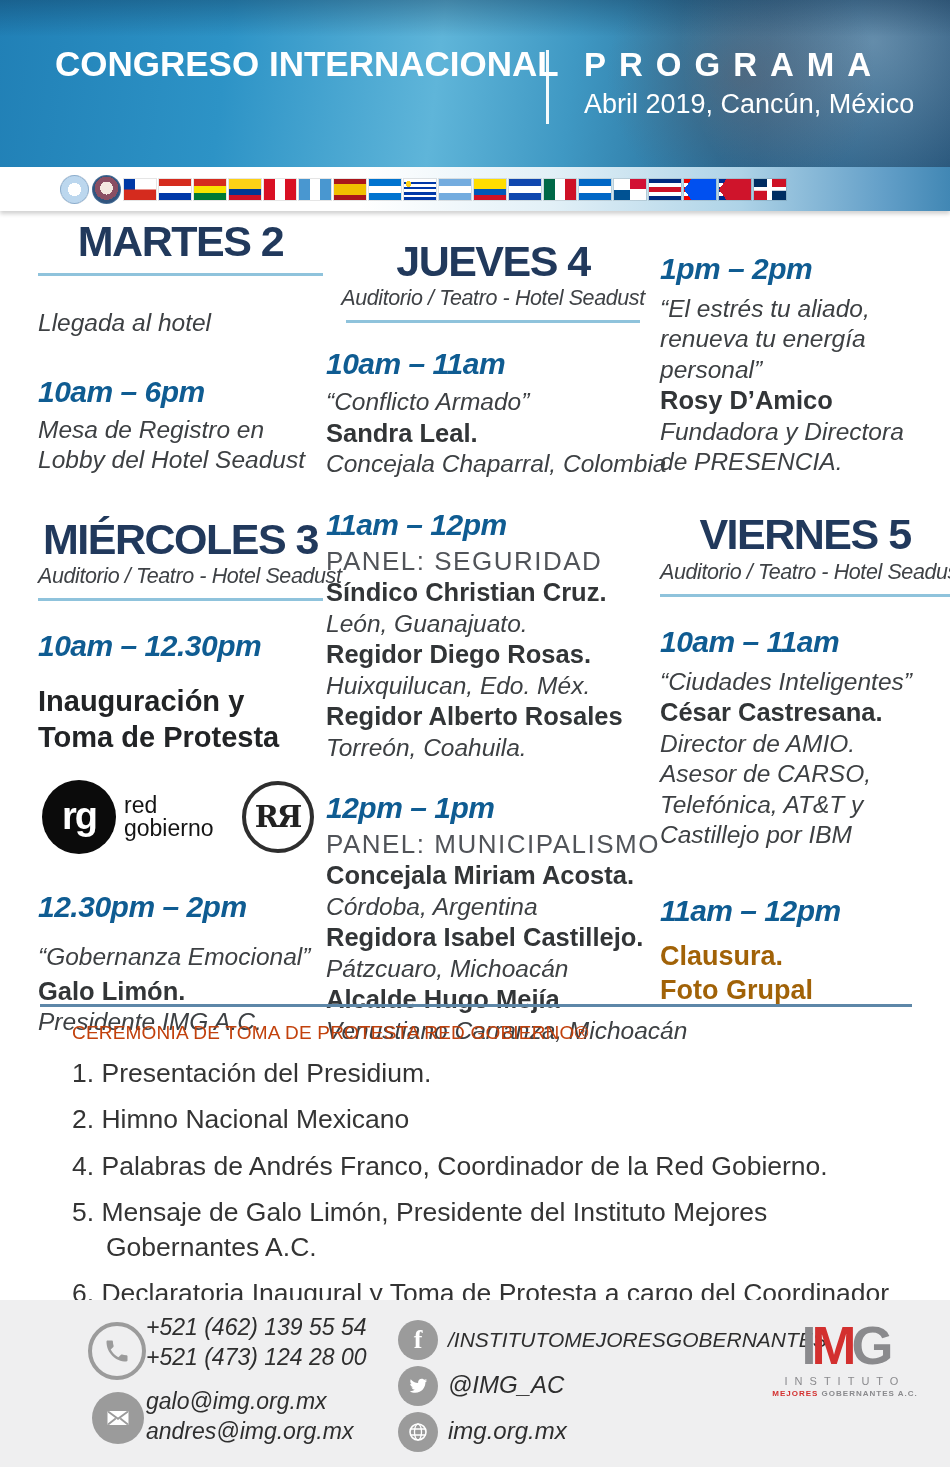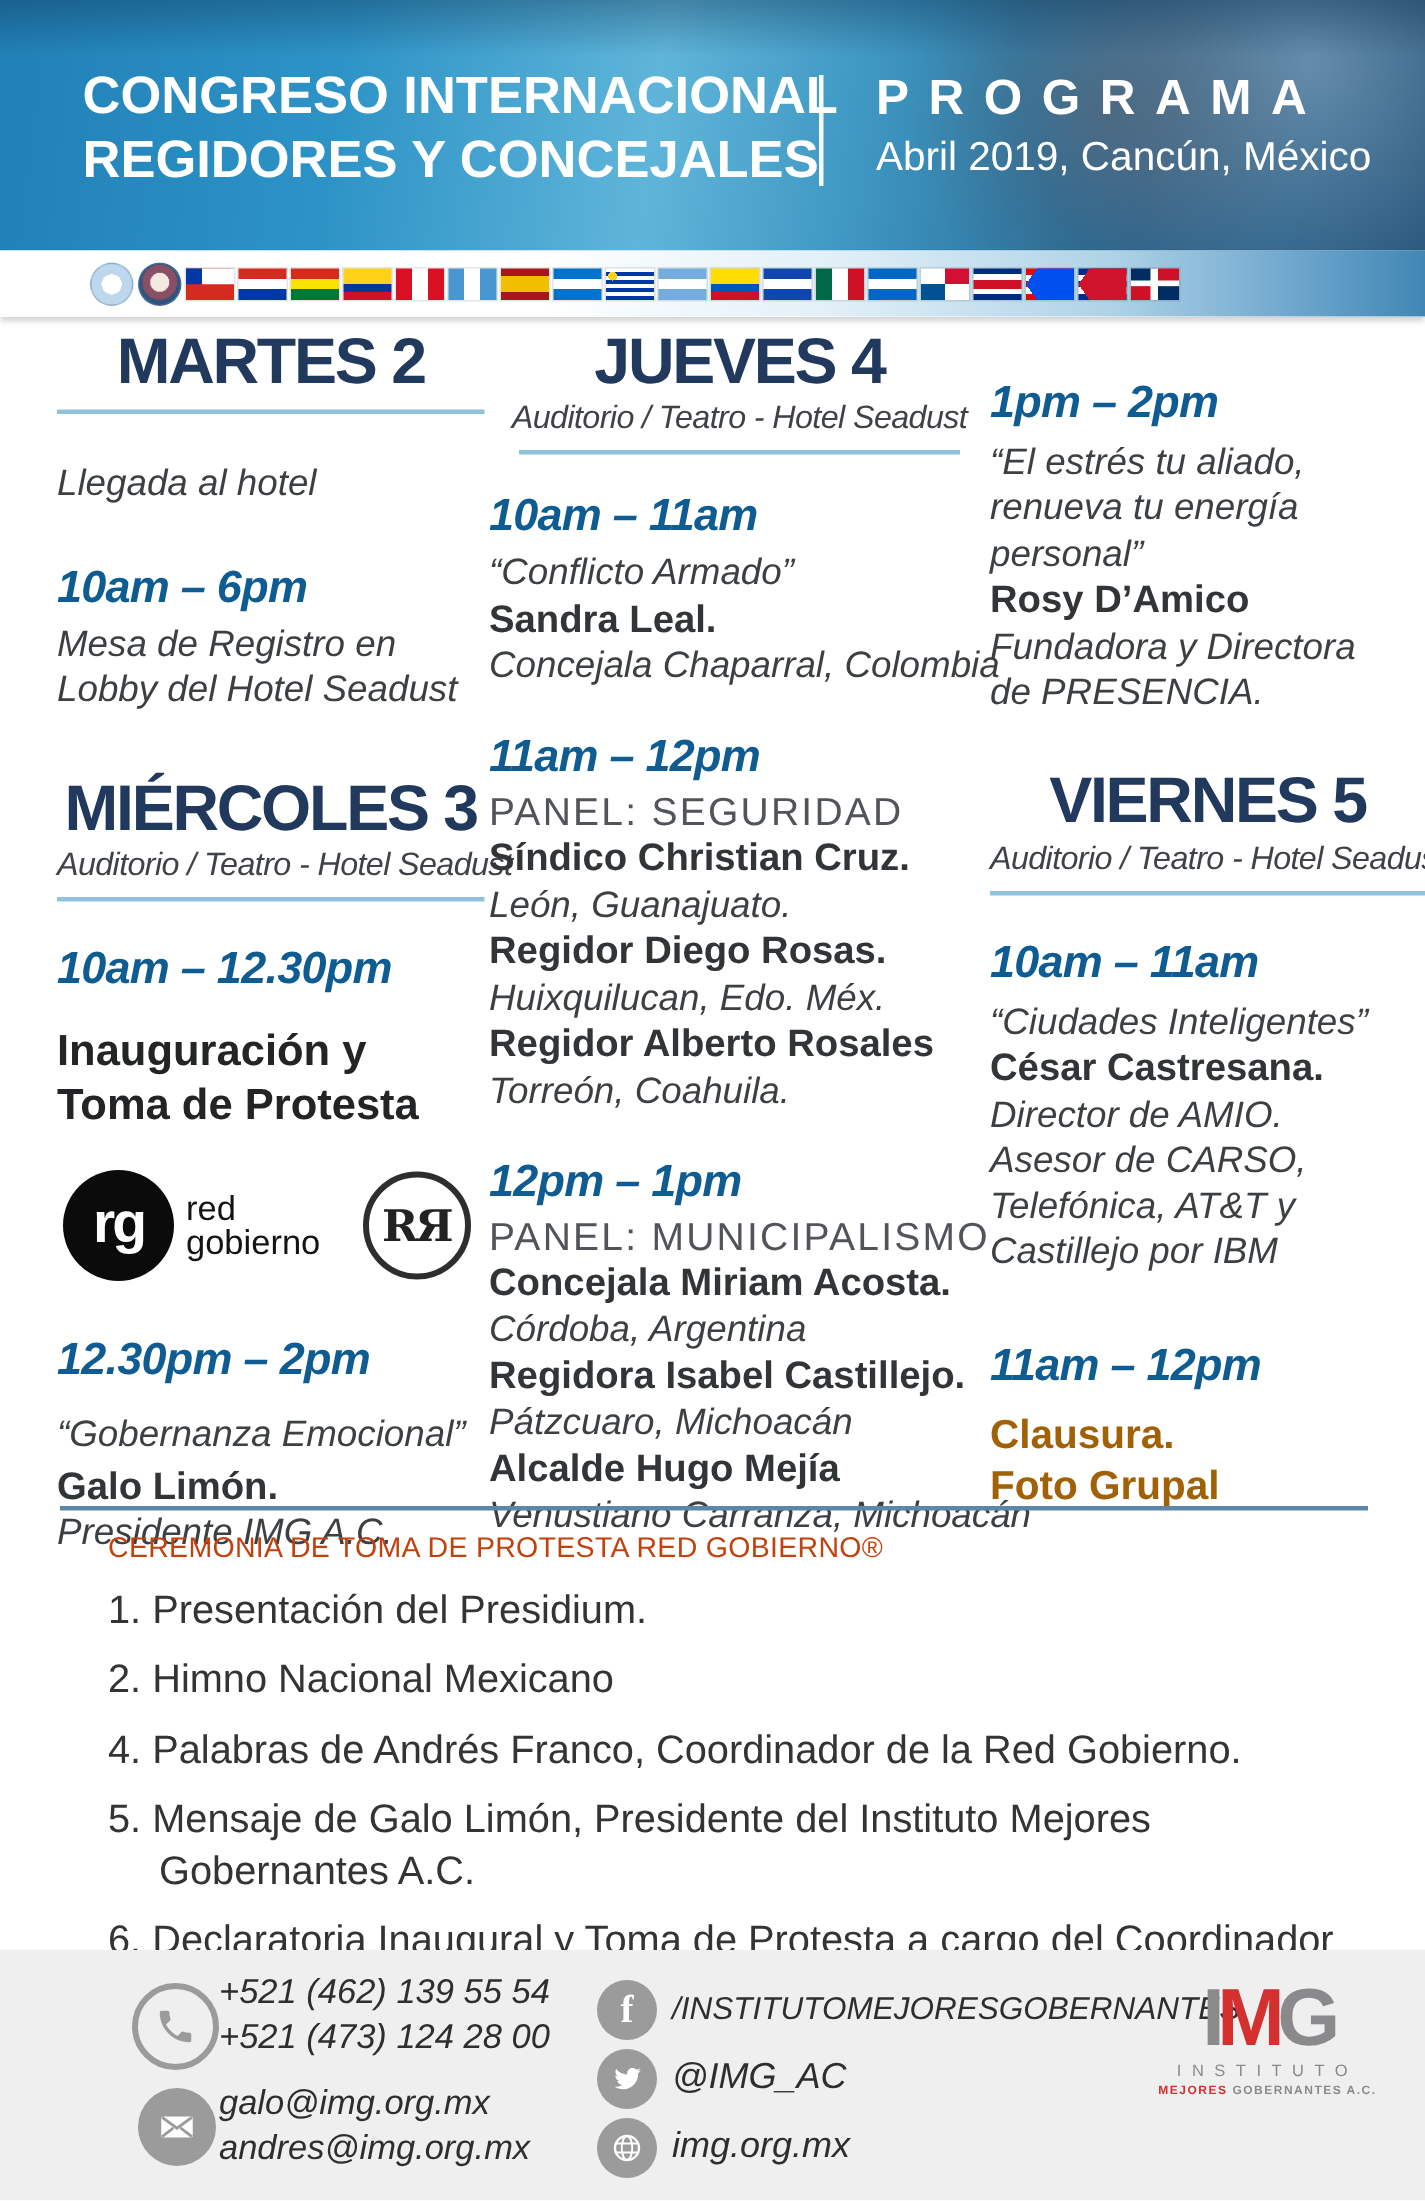--- a/index.html
+++ b/index.html
@@ -25,21 +25,21 @@
   .flags{position:absolute;left:0;top:167px;width:950px;height:44px;
     background:linear-gradient(90deg,#ffffff 0%,#ffffff 38%,#e2f0f7 58%,#aed3e7 78%,#639fc8 93%,#4187b4 100%);
     box-shadow:0 3px 4px rgba(0,0,0,.18);
     display:flex;align-items:center;gap:3px;padding-left:60px;box-sizing:border-box;}
   .flag{width:32px;height:21px;flex:0 0 auto;outline:1px solid rgba(0,0,0,.10);}
   .flag.round{width:27px;height:27px;border-radius:50%;outline:none;border:1px solid rgba(90,130,170,.5);}
 
   
   .col{position:absolute;top:218px;}
   #col1{left:38px;width:285px;}
-  #col2{left:326px;width:334px;}
+  #col2{left:326px;width:334px;margin-top:20px;}
   #col3{left:660px;width:290px;top:252px;}
   .day{font-size:43px;font-weight:bold;color:var(--navy,#21395c);text-align:center;
        letter-spacing:-1.5px;line-height:1.08;white-space:nowrap;}
   .venue{font-style:italic;font-size:21.5px;color:#3f4246;text-align:center;margin-top:2px;
        letter-spacing:-0.4px;white-space:nowrap;}
   .rule{height:3px;background:var(--rule,#8fc3dc);margin-top:9px;}
   .rule.center{width:88%;margin-left:auto;margin-right:auto;}
   .time{font-size:30px;font-weight:bold;font-style:italic;color:var(--blue,#0f5c92);letter-spacing:-0.5px;white-space:nowrap;}
   .note,.quote,.place{font-style:italic;font-size:24.5px;color:#3d4043;line-height:1.24;}
   .place{white-space:nowrap;}
@@ -85,21 +85,20 @@
   .img-line2 .r{color:var(--red,#d3302f);} .img-line2 .g1{color:#8a8a8d;}
 </style>
 </head>
 <body>
 
 <div class="poster">
 
   <div class="header">
     <div class="header-title">
       <div>CONGRESO INTERNACIONAL</div>
-      <div>REGIDORES Y CONCEJALES</div>
     </div>
     <div class="header-sep"></div>
     <div class="program">
       <div class="program-title">PROGRAMA</div>
       <div class="program-sub">Abril 2019, Cancún, México</div>
     </div>
   </div>
 
   <div class="flags">
       <span class="flag round" style="background: radial-gradient(circle, rgb(255, 255, 255) 0px, rgb(255, 255, 255) 35%, rgb(188, 215, 238) 35%, rgb(188, 215, 238) 72%, rgb(255, 255, 255) 72%);"></span>

